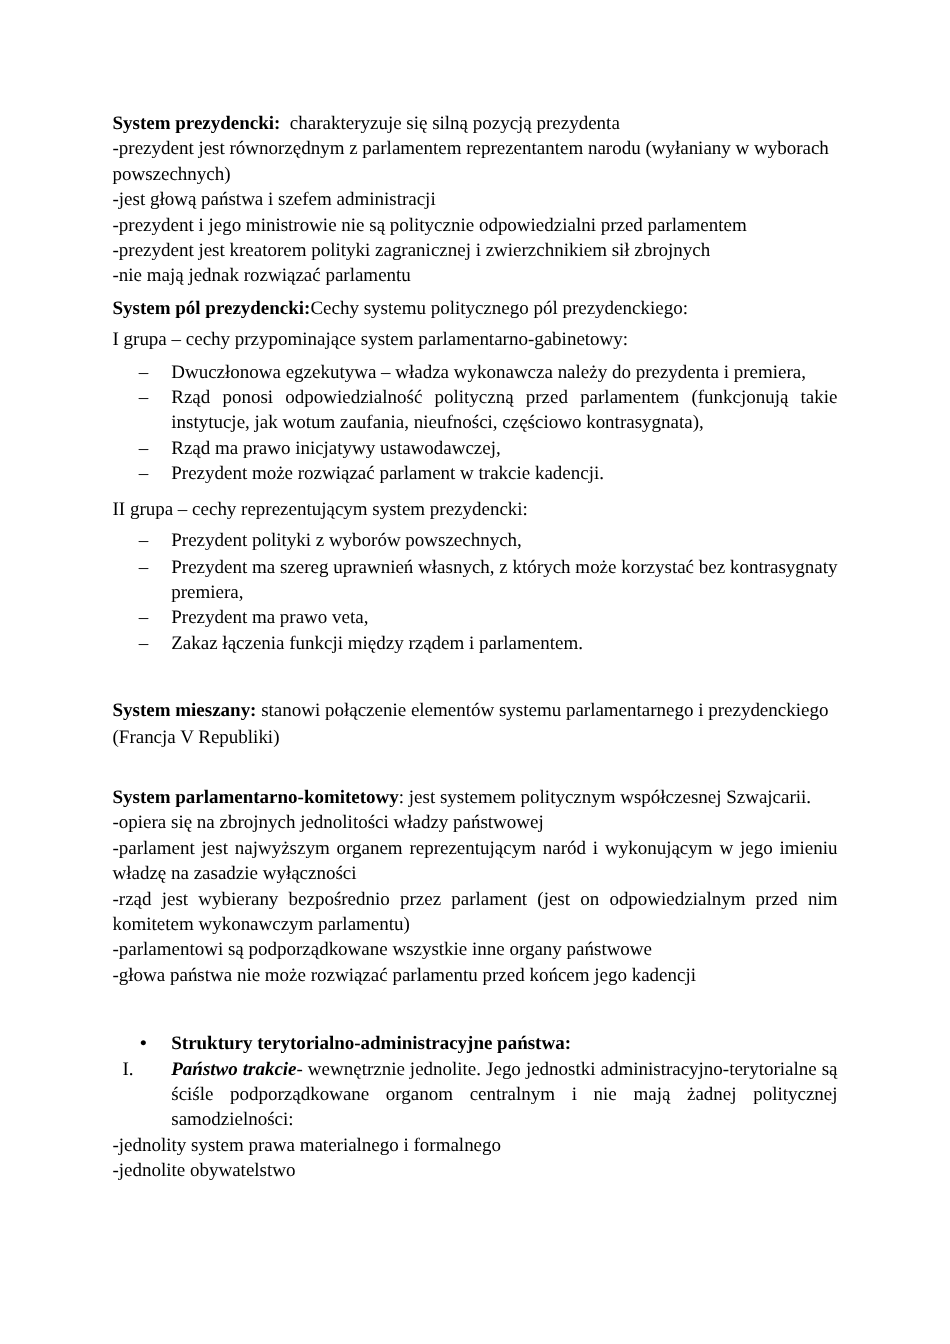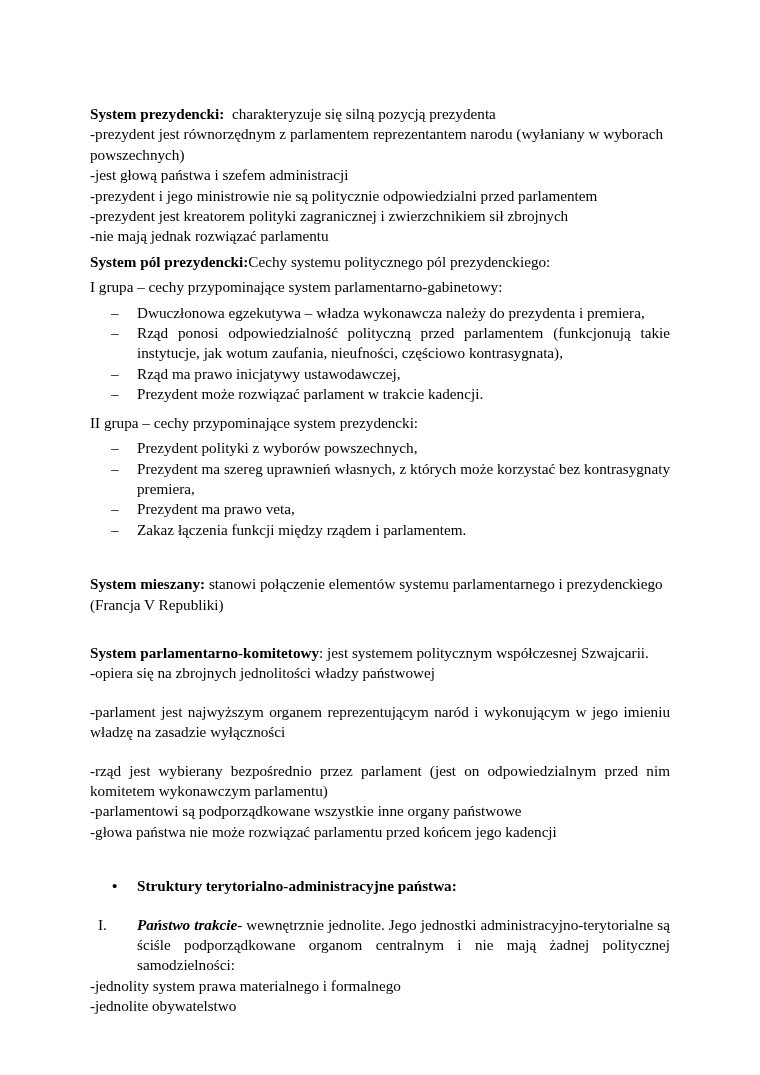--- a/index.html
+++ b/index.html
@@ -1,26 +1,26 @@
 <!DOCTYPE html>
 <html><head>
 <meta charset="utf-8">
 <style>
   html, body { margin: 0; padding: 0; background: #ffffff; }
   body { width: 760px; height: 1075px; position: relative; overflow: hidden;
          font-family: "Liberation Serif", "DejaVu Serif", serif; color: #000; }
-  .page { position: absolute; left: 90px; top: 104px; width: 580px; font-size: 15.2px; line-height: 20.4px; }
+  .page { position: absolute; left: 90px; top: 89px; width: 580px; font-size: 15.2px; line-height: 20.4px; }
   .p { margin: 0; }
   .gap-s { height: 5px; }
   .gap-m { height: 8px; }
   .gap-l { height: 28px; }
   .gap-xl { height: 34px; }
   .b { font-weight: bold; }
   .bi { font-weight: bold; font-style: italic; }
-  .justify { text-align: justify; text-align-last: left; margin-top: 18px; }
+  .justify { text-align: justify; text-align-last: left; }
   ul.dash { list-style: none; margin: 0; padding: 0 0 0 47px; }
   ul.dash li { position: relative; text-align: justify; text-align-last: left; }
   ul.dash li::before { content: "\2013"; position: absolute; left: -26px; }
   .bullet-head { position: relative; padding-left: 47px; font-weight: bold; }
   .bullet-head .dot { position: absolute; left: 22px; top: 0; }
   .roman { position: relative; padding-left: 47px; }
   .roman .num { position: absolute; left: 8px; top: 0; }
 </style>
 </head>
 <body>
@@ -47,21 +47,21 @@
     <div class="gap-s"></div>
     <p class="p">I grupa – cechy przypominające system parlamentarno-gabinetowy:</p>
     <div class="gap-s"></div>
     <ul class="dash">
       <li>Dwuczłonowa egzekutywa – władza wykonawcza należy do prezydenta i premiera,</li>
       <li>Rząd ponosi odpowiedzialność polityczną przed parlamentem (funkcjonują takie instytucje, jak wotum zaufania, nieufności, częściowo kontrasygnata),</li>
       <li>Rząd ma prawo inicjatywy ustawodawczej,</li>
       <li>Prezydent może rozwiązać parlament w trakcie kadencji.</li>
     </ul>
     <div class="gap-m"></div>
-    <p class="p">II grupa – cechy przypominające system prezydencki:</p>
+    <p class="p">II grupa – cechy reprezentującym system prezydencki:</p>
     <div class="gap-s"></div>
     <ul class="dash">
       <li>Prezydent polityki z wyborów powszechnych,</li>
       <li>Prezydent ma szereg uprawnień własnych, z których może korzystać bez kontrasygnaty premiera,</li>
       <li>Prezydent ma prawo veta,</li>
       <li>Zakaz łączenia funkcji między rządem i parlamentem.</li>
     </ul>
   </section>
 
   <div class="gap-xl"></div>

